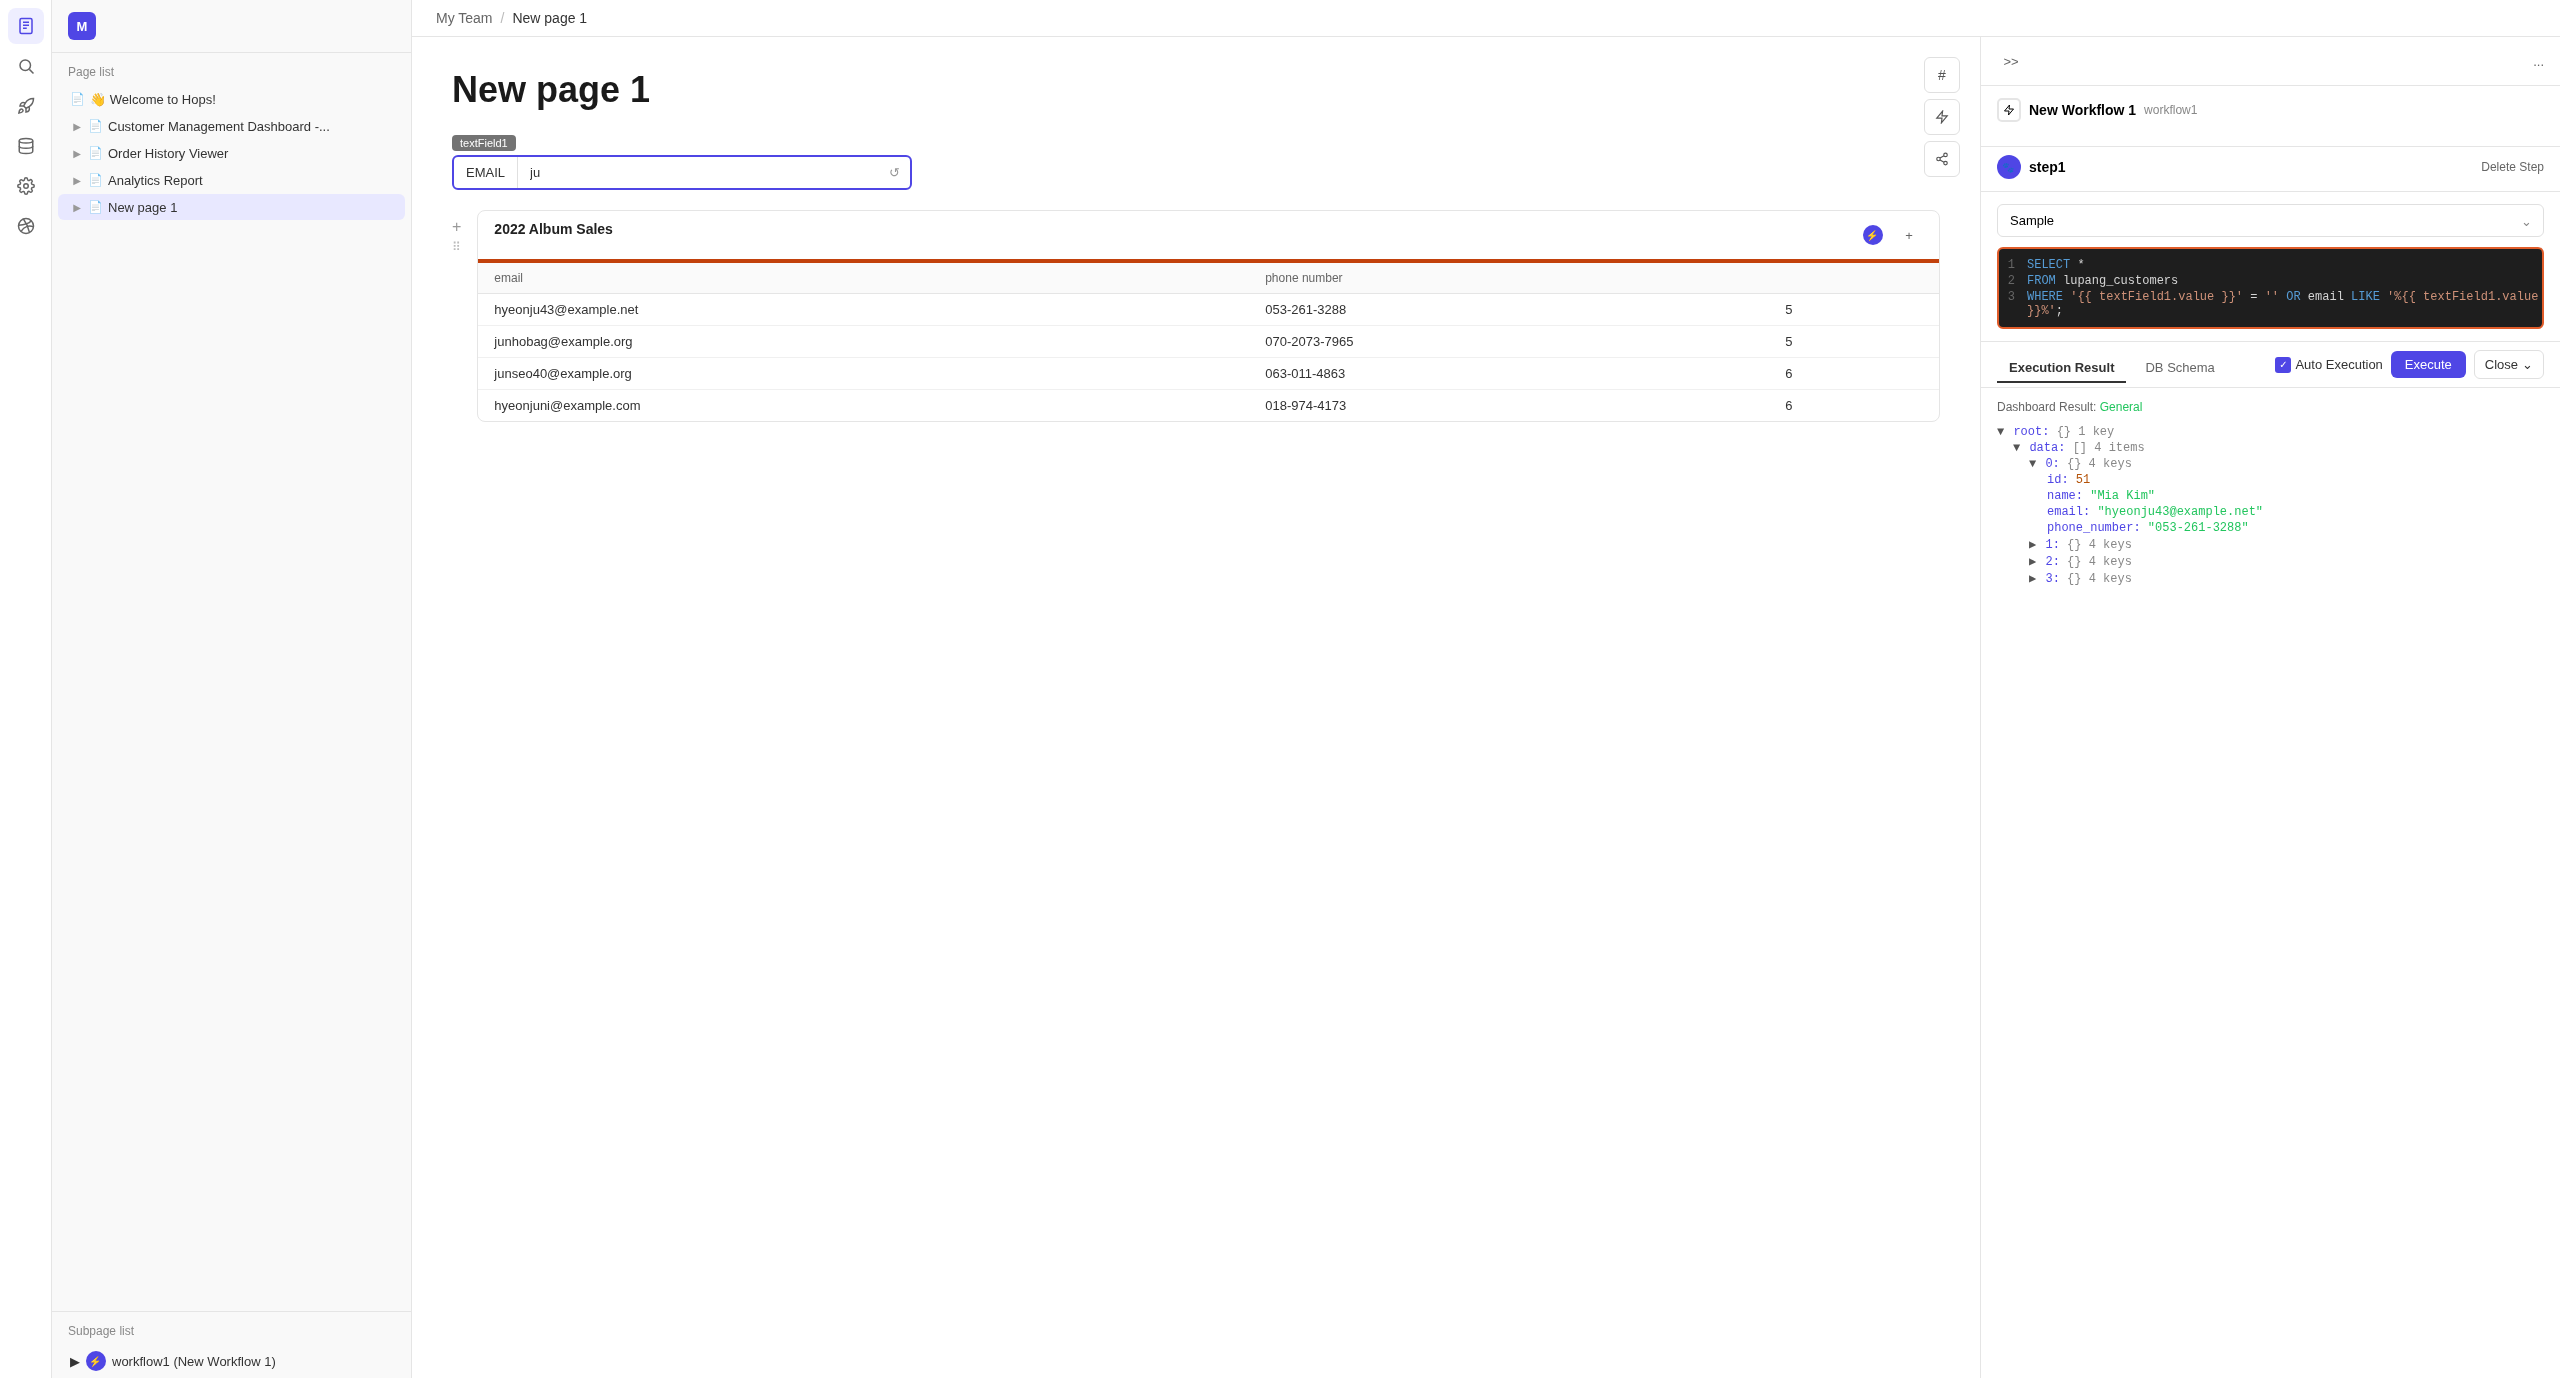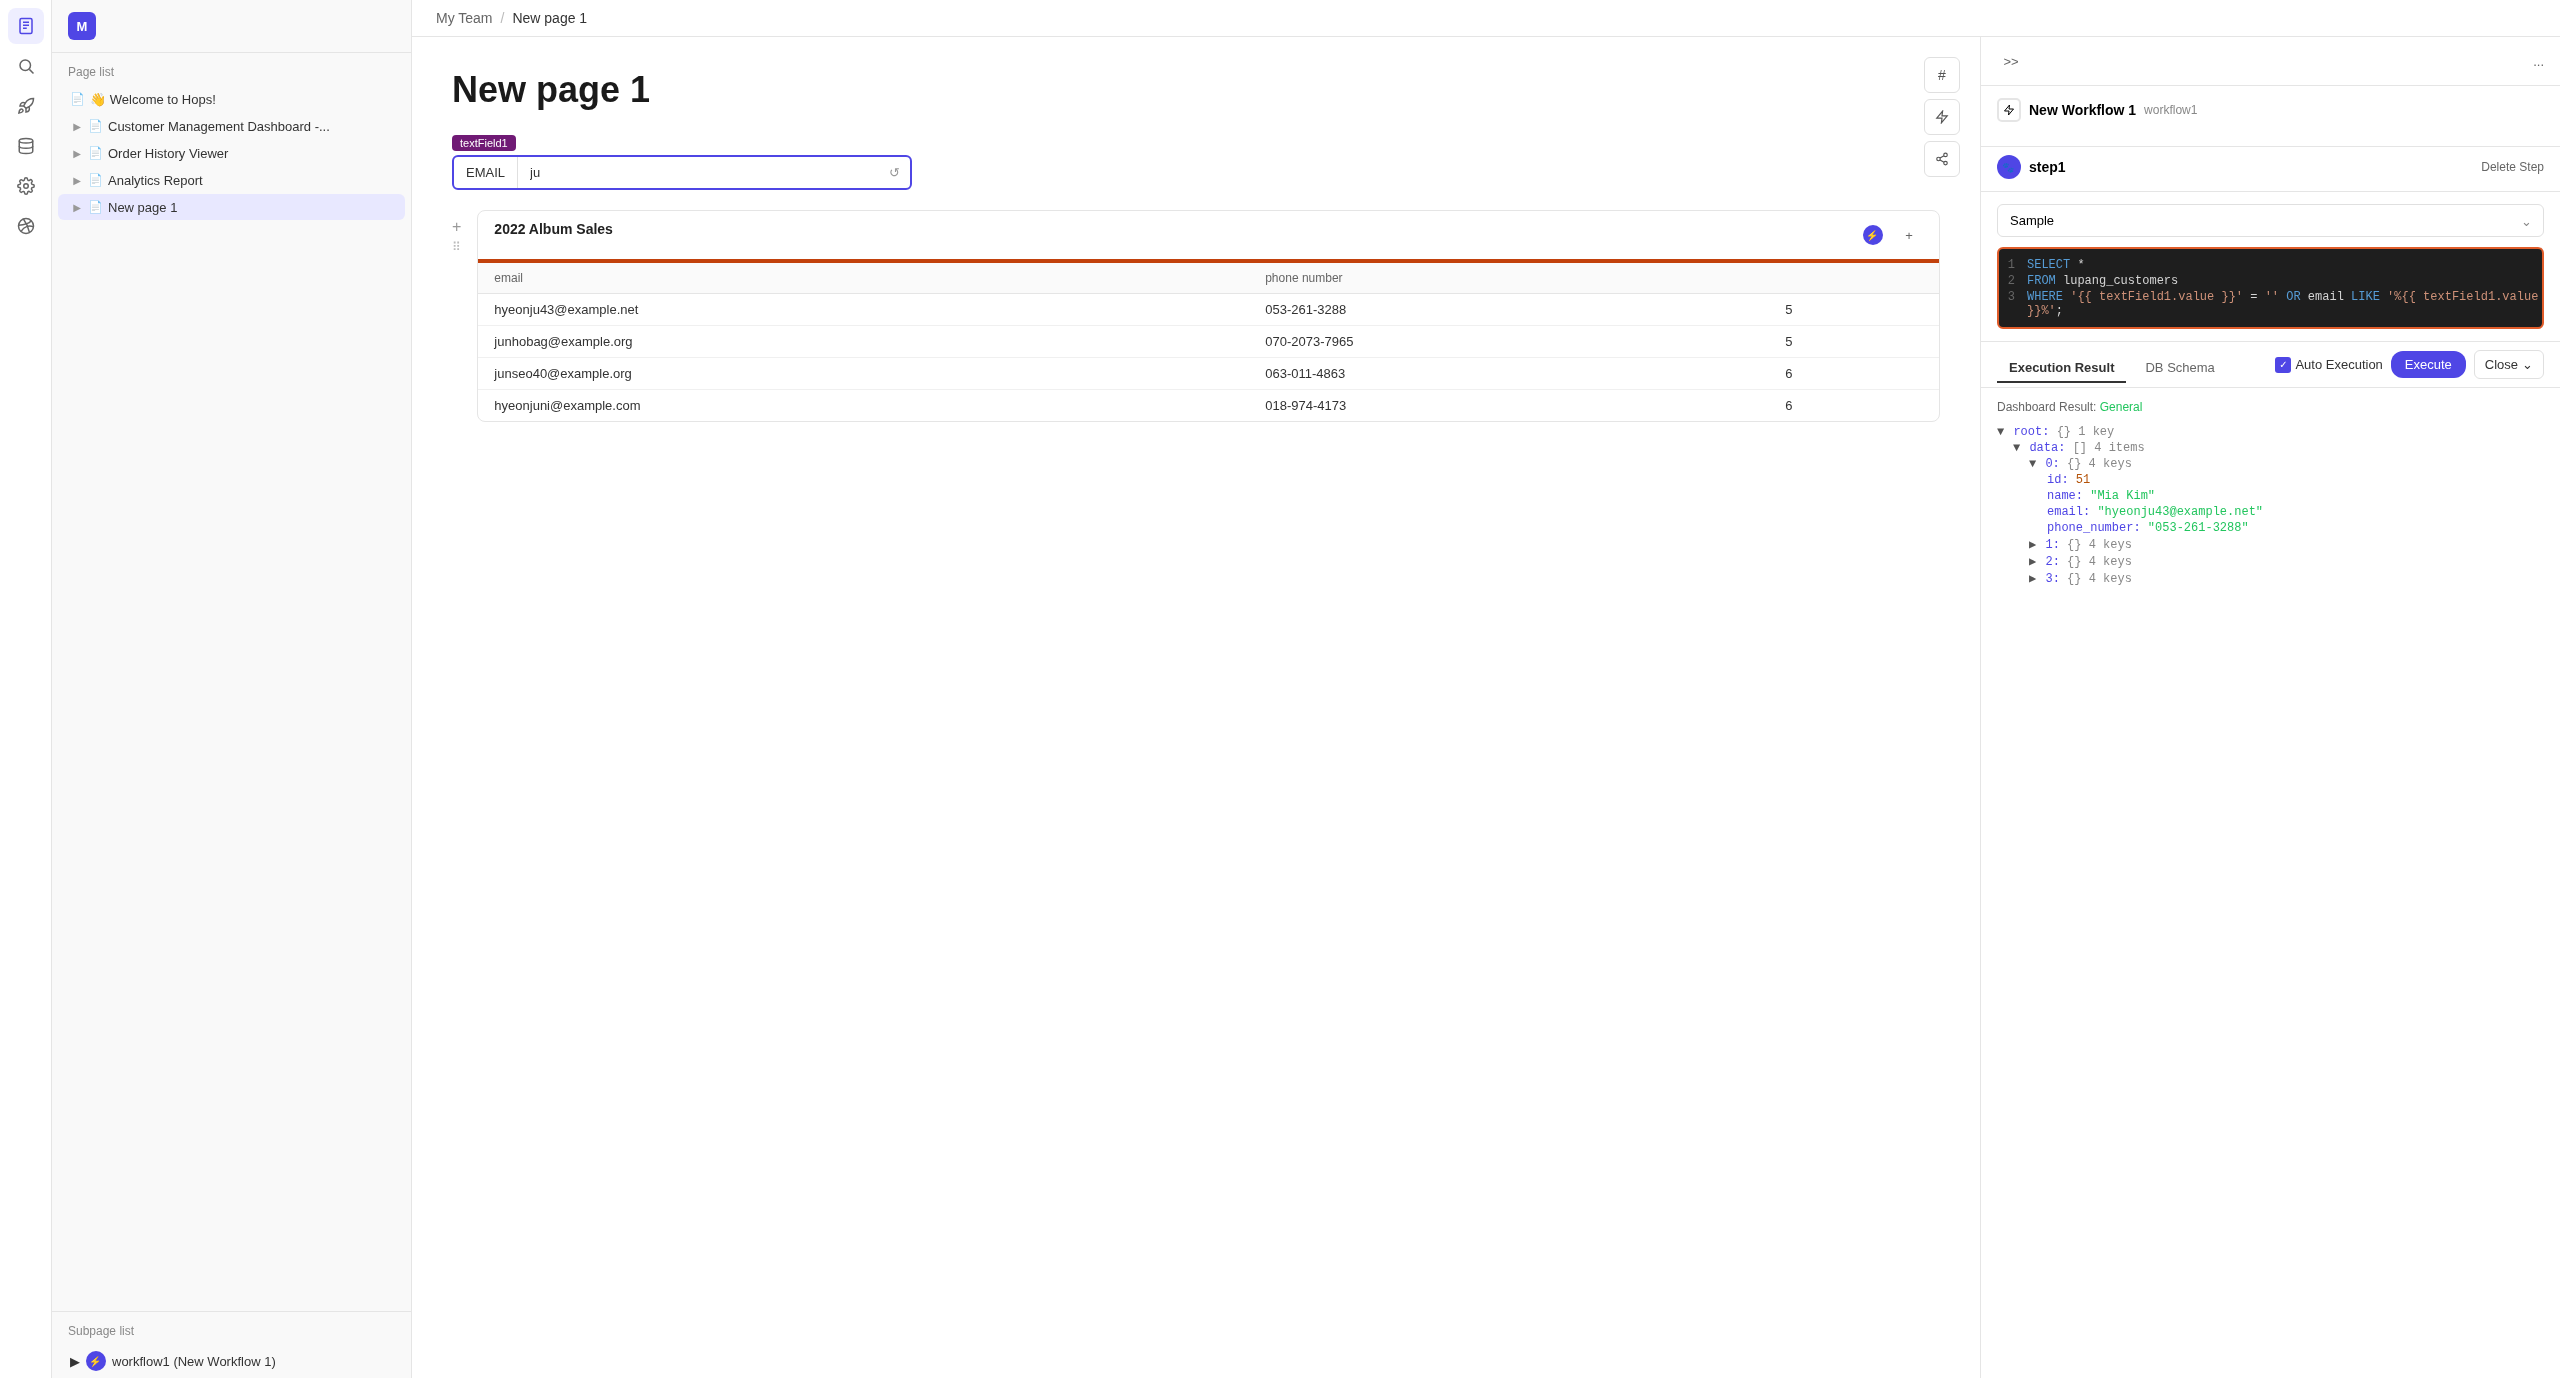--- a/index.html
+++ b/index.html
@@ -171,21 +171,21 @@
       font-size: 14px;
     }
 
     
     .textfield-widget {
       margin-bottom: 20px;
       position: relative;
     }
     .textfield-label-badge {
       display: inline-block;
-      background: #701a75;
+      background: #737373;
       color: white;
       font-size: 11px;
       padding: 2px 8px;
       border-radius: 4px;
       margin-bottom: 4px;
     }
     .textfield-row {
       display: flex;
       align-items: center;
       border: 2px solid #4f46e5;
@@ -476,21 +476,21 @@
       background: #4f46e5;
       border-radius: 3px;
       display: flex; align-items: center; justify-content: center;
       color: white;
       font-size: 10px;
     }
     .execute-btn {
       background: #4f46e5;
       color: white;
       border: none;
-      border-radius: 12px;
+      border-radius: 6px;
       padding: 6px 14px;
       font-size: 13px;
       cursor: pointer;
       font-weight: 500;
     }
     .close-btn {
       background: #fff;
       border: 1px solid #e0e0e0;
       border-radius: 6px;
       padding: 6px 10px;

